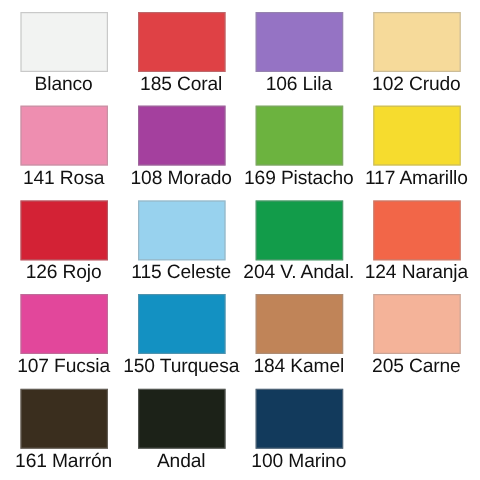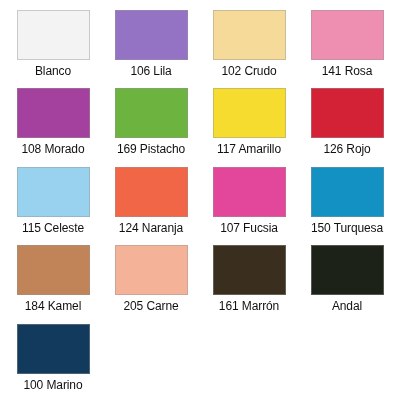--- a/index.html
+++ b/index.html
@@ -37,35 +37,39 @@
   .swatch-chip {
     width: 73px;
     height: 50px;
     box-sizing: border-box;
     border: 1px solid rgba(150,150,150,0.45);
     margin-top: 4px;
   }
 
   .swatch-label {
     margin-top: 5px;
-    font-size: 12px;
+    font-size: 16px;
     line-height: 12px;
     color: #111111;
     text-align: center;
     white-space: nowrap;
     letter-spacing: -0.1px;
   }
 </style>
 </head>
 <body>
 
 <div id="swatch-chart">
     <div class="swatch-cell">
       <div class="swatch-chip" style="background-color: rgb(242, 243, 242);"></div>
       <div class="swatch-label">Blanco</div>
+    </div>
+    <div class="swatch-cell">
+      <div class="swatch-chip" style="background-color: rgb(223, 65, 69);"></div>
+      <div class="swatch-label">185 Coral</div>
     </div>
     <div class="swatch-cell">
       <div class="swatch-chip" style="background-color: rgb(149, 115, 196);"></div>
       <div class="swatch-label">106 Lila</div>
     </div>
     <div class="swatch-cell">
       <div class="swatch-chip" style="background-color: rgb(246, 218, 154);"></div>
       <div class="swatch-label">102 Crudo</div>
     </div>
     <div class="swatch-cell">
@@ -84,20 +88,24 @@
       <div class="swatch-chip" style="background-color: rgb(246, 220, 46);"></div>
       <div class="swatch-label">117 Amarillo</div>
     </div>
     <div class="swatch-cell">
       <div class="swatch-chip" style="background-color: rgb(211, 34, 53);"></div>
       <div class="swatch-label">126 Rojo</div>
     </div>
     <div class="swatch-cell">
       <div class="swatch-chip" style="background-color: rgb(152, 210, 238);"></div>
       <div class="swatch-label">115 Celeste</div>
+    </div>
+    <div class="swatch-cell">
+      <div class="swatch-chip" style="background-color: rgb(18, 156, 74);"></div>
+      <div class="swatch-label">204 V. Andal.</div>
     </div>
     <div class="swatch-cell">
       <div class="swatch-chip" style="background-color: rgb(242, 102, 72);"></div>
       <div class="swatch-label">124 Naranja</div>
     </div>
     <div class="swatch-cell">
       <div class="swatch-chip" style="background-color: rgb(226, 71, 155);"></div>
       <div class="swatch-label">107 Fucsia</div>
     </div>
     <div class="swatch-cell">

